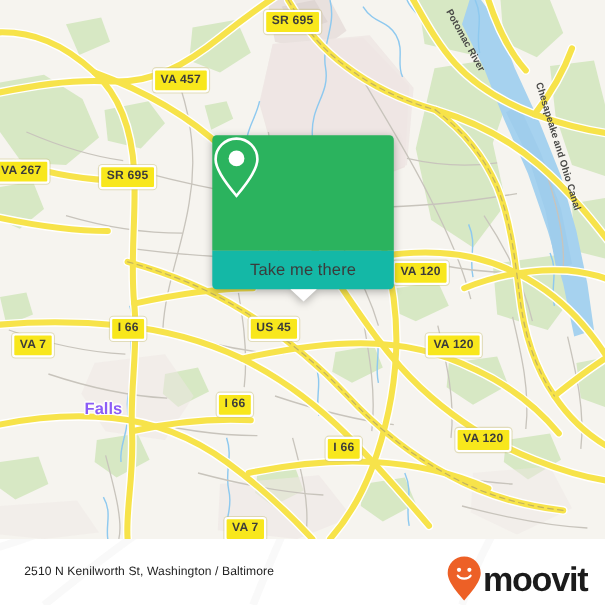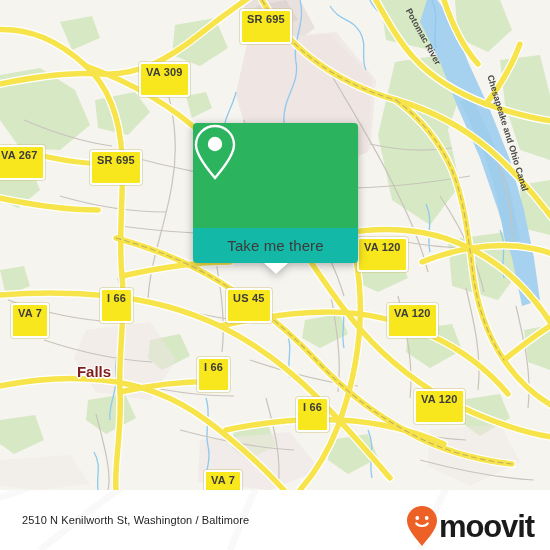--- a/index.html
+++ b/index.html
@@ -21,40 +21,40 @@
   #map svg { position: absolute; left: 0; top: 0; display: block; }
 
   
   .maplabel {
     position: absolute;
     font-family: "Liberation Sans", sans-serif;
     white-space: nowrap;
     pointer-events: none;
   }
   .city-label {
-    color: #7f1d1d;
+    color: #8b5cf6;
     font-size: 15px;
     font-weight: bold;
     line-height: 17px;
     text-align: center;
     text-shadow: 1.5px 0 #fdfcfa, -1.5px 0 #fdfcfa, 0 1.5px #fdfcfa, 0 -1.5px #fdfcfa,
                  1px 1px #fdfcfa, -1px -1px #fdfcfa, 1px -1px #fdfcfa, -1px 1px #fdfcfa;
   }
   
   .shield {
     position: absolute;
     background: #f8e71c;
     border: 2px solid #ffffff;
     border-radius: 3px;
     color: #3c3c3b;
     font-size: 11px;
     font-weight: bold;
     letter-spacing: .2px;
     line-height: 13px;
-    padding: 2px 5px 16px 5px;
+    padding: 2px 5px 3px 5px;
     white-space: nowrap;
     box-shadow: 0 0 0 1px rgba(200,190,120,.45);
   }
   .water-label {
     position: absolute;
     color: #4a4a48;
     font-size: 9px;
     font-weight: bold;
     white-space: nowrap;
     transform-origin: 0 50%;
@@ -336,21 +336,21 @@
     </svg>
 
     <div class="maplabel city-label" style="left:56px; top:363px; width:76px;">
       <div>Falls</div>
     </div>
 
     <div class="water-label" style="left:408px; top:4px; transform:rotate(61deg);">Potomac River</div>
     <div class="water-label" style="left:490px; top:70px; transform:rotate(73deg);">Chesapeake and Ohio Canal</div>
 
     <div class="shield" style="left:240px; top:9px;">SR 695</div>
-    <div class="shield" style="left:139px; top:62px;">VA 309</div>
+    <div class="shield" style="left:139px; top:62px;">VA 457</div>
     <div class="shield" style="left:90px;  top:150px;">SR 695</div>
     <div class="shield" style="left:-6px;  top:145px;">VA 267</div>
     <div class="shield" style="left:357px; top:237px;">VA 120</div>
     <div class="shield" style="left:226px; top:288px;">US 45</div>
     <div class="shield" style="left:387px; top:303px;">VA 120</div>
     <div class="shield" style="left:100px; top:288px;">I 66</div>
     <div class="shield" style="left:11px;  top:303px;">VA 7</div>
     <div class="shield" style="left:197px; top:357px;">I 66</div>
     <div class="shield" style="left:296px; top:397px;">I 66</div>
     <div class="shield" style="left:414px; top:389px;">VA 120</div>

